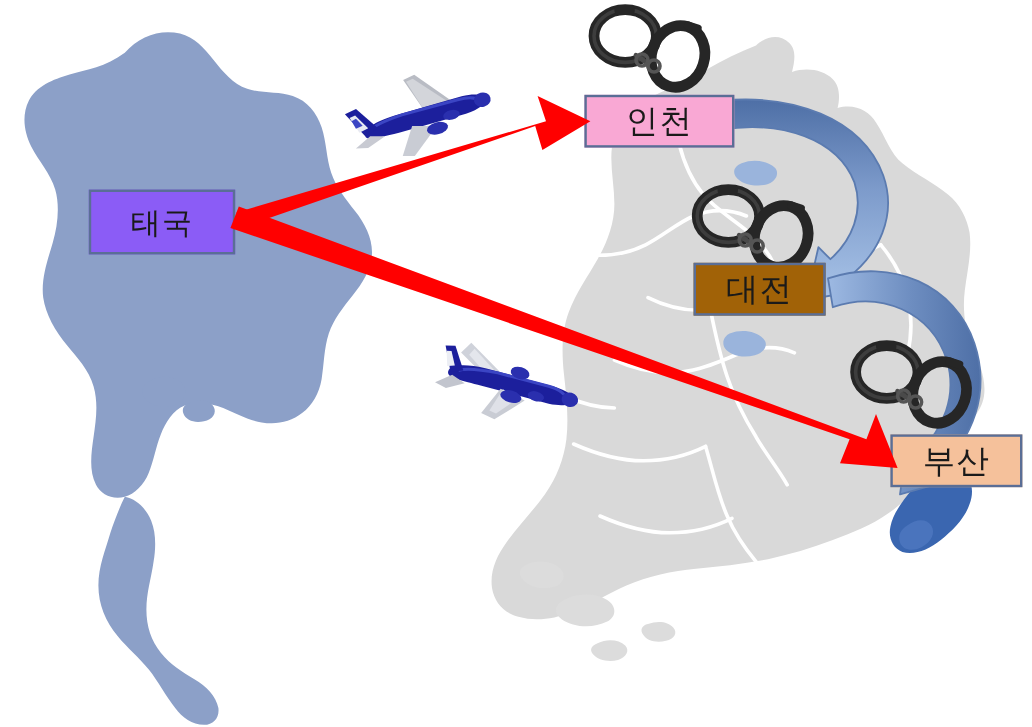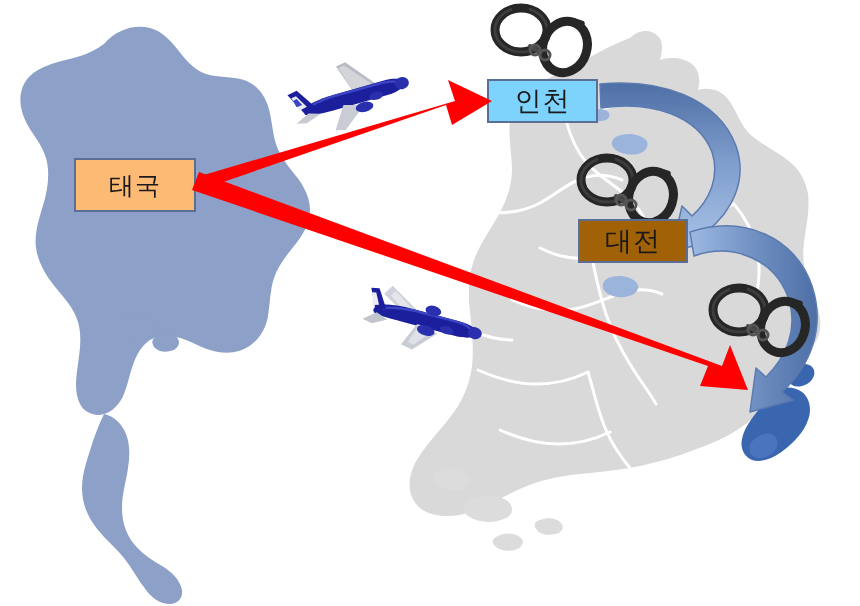--- a/index.html
+++ b/index.html
@@ -35,29 +35,29 @@
     color: #1a1a1a;
     letter-spacing: 1px;
     white-space: nowrap;
     z-index: 40;
   }
   .label-thailand {
     left: 74px;
     top: 158px;
     width: 122px;
     height: 54px;
-    background: #fdba74;
+    background: #8b5cf6;
     font-size: 25px;
   }
   .label-incheon {
     left: 487px;
     top: 79px;
-    width: 111px;
+    width: 125px;
     height: 44px;
-    background: #7dd3fc;
+    background: #f9a8d4;
     font-size: 27px;
   }
   .label-daejeon {
     left: 578px;
     top: 219px;
     width: 110px;
     height: 44px;
     background: #a16207;
     font-size: 27px;
   }
@@ -377,14 +377,15 @@
       </g>
     </svg>
   </div>
 
   <div class="label-box label-thailand">태국</div>
 
   <div class="label-box label-incheon">인천</div>
 
   <div class="label-box label-daejeon">대전</div>
 
+  <div class="label-box label-busan">부산</div>
 
 </div>
 
 </body></html>

